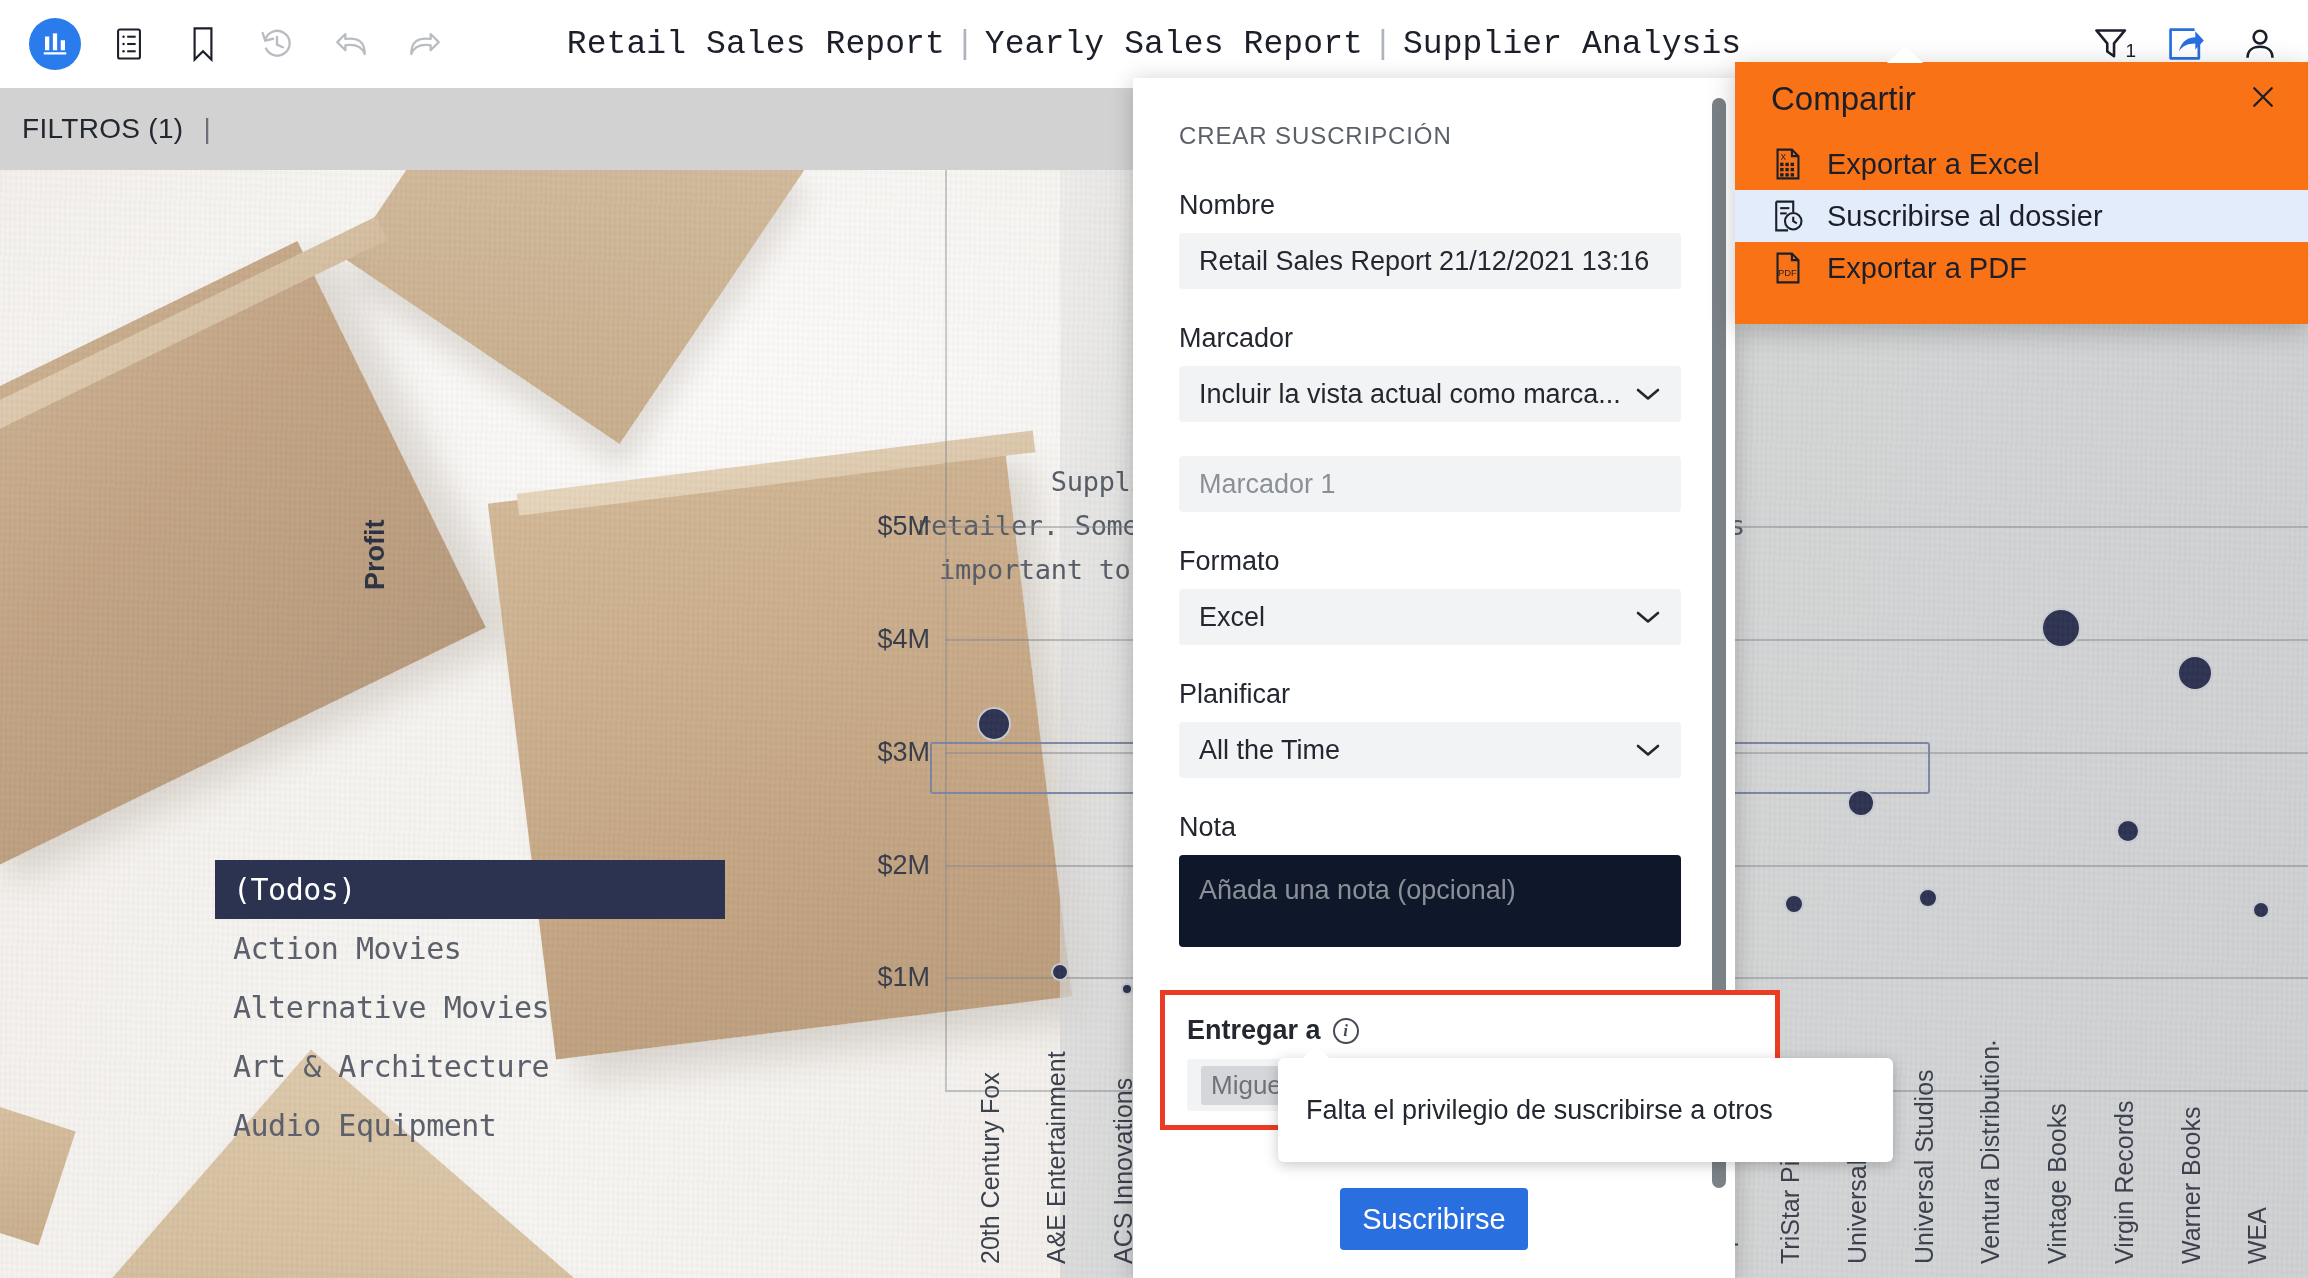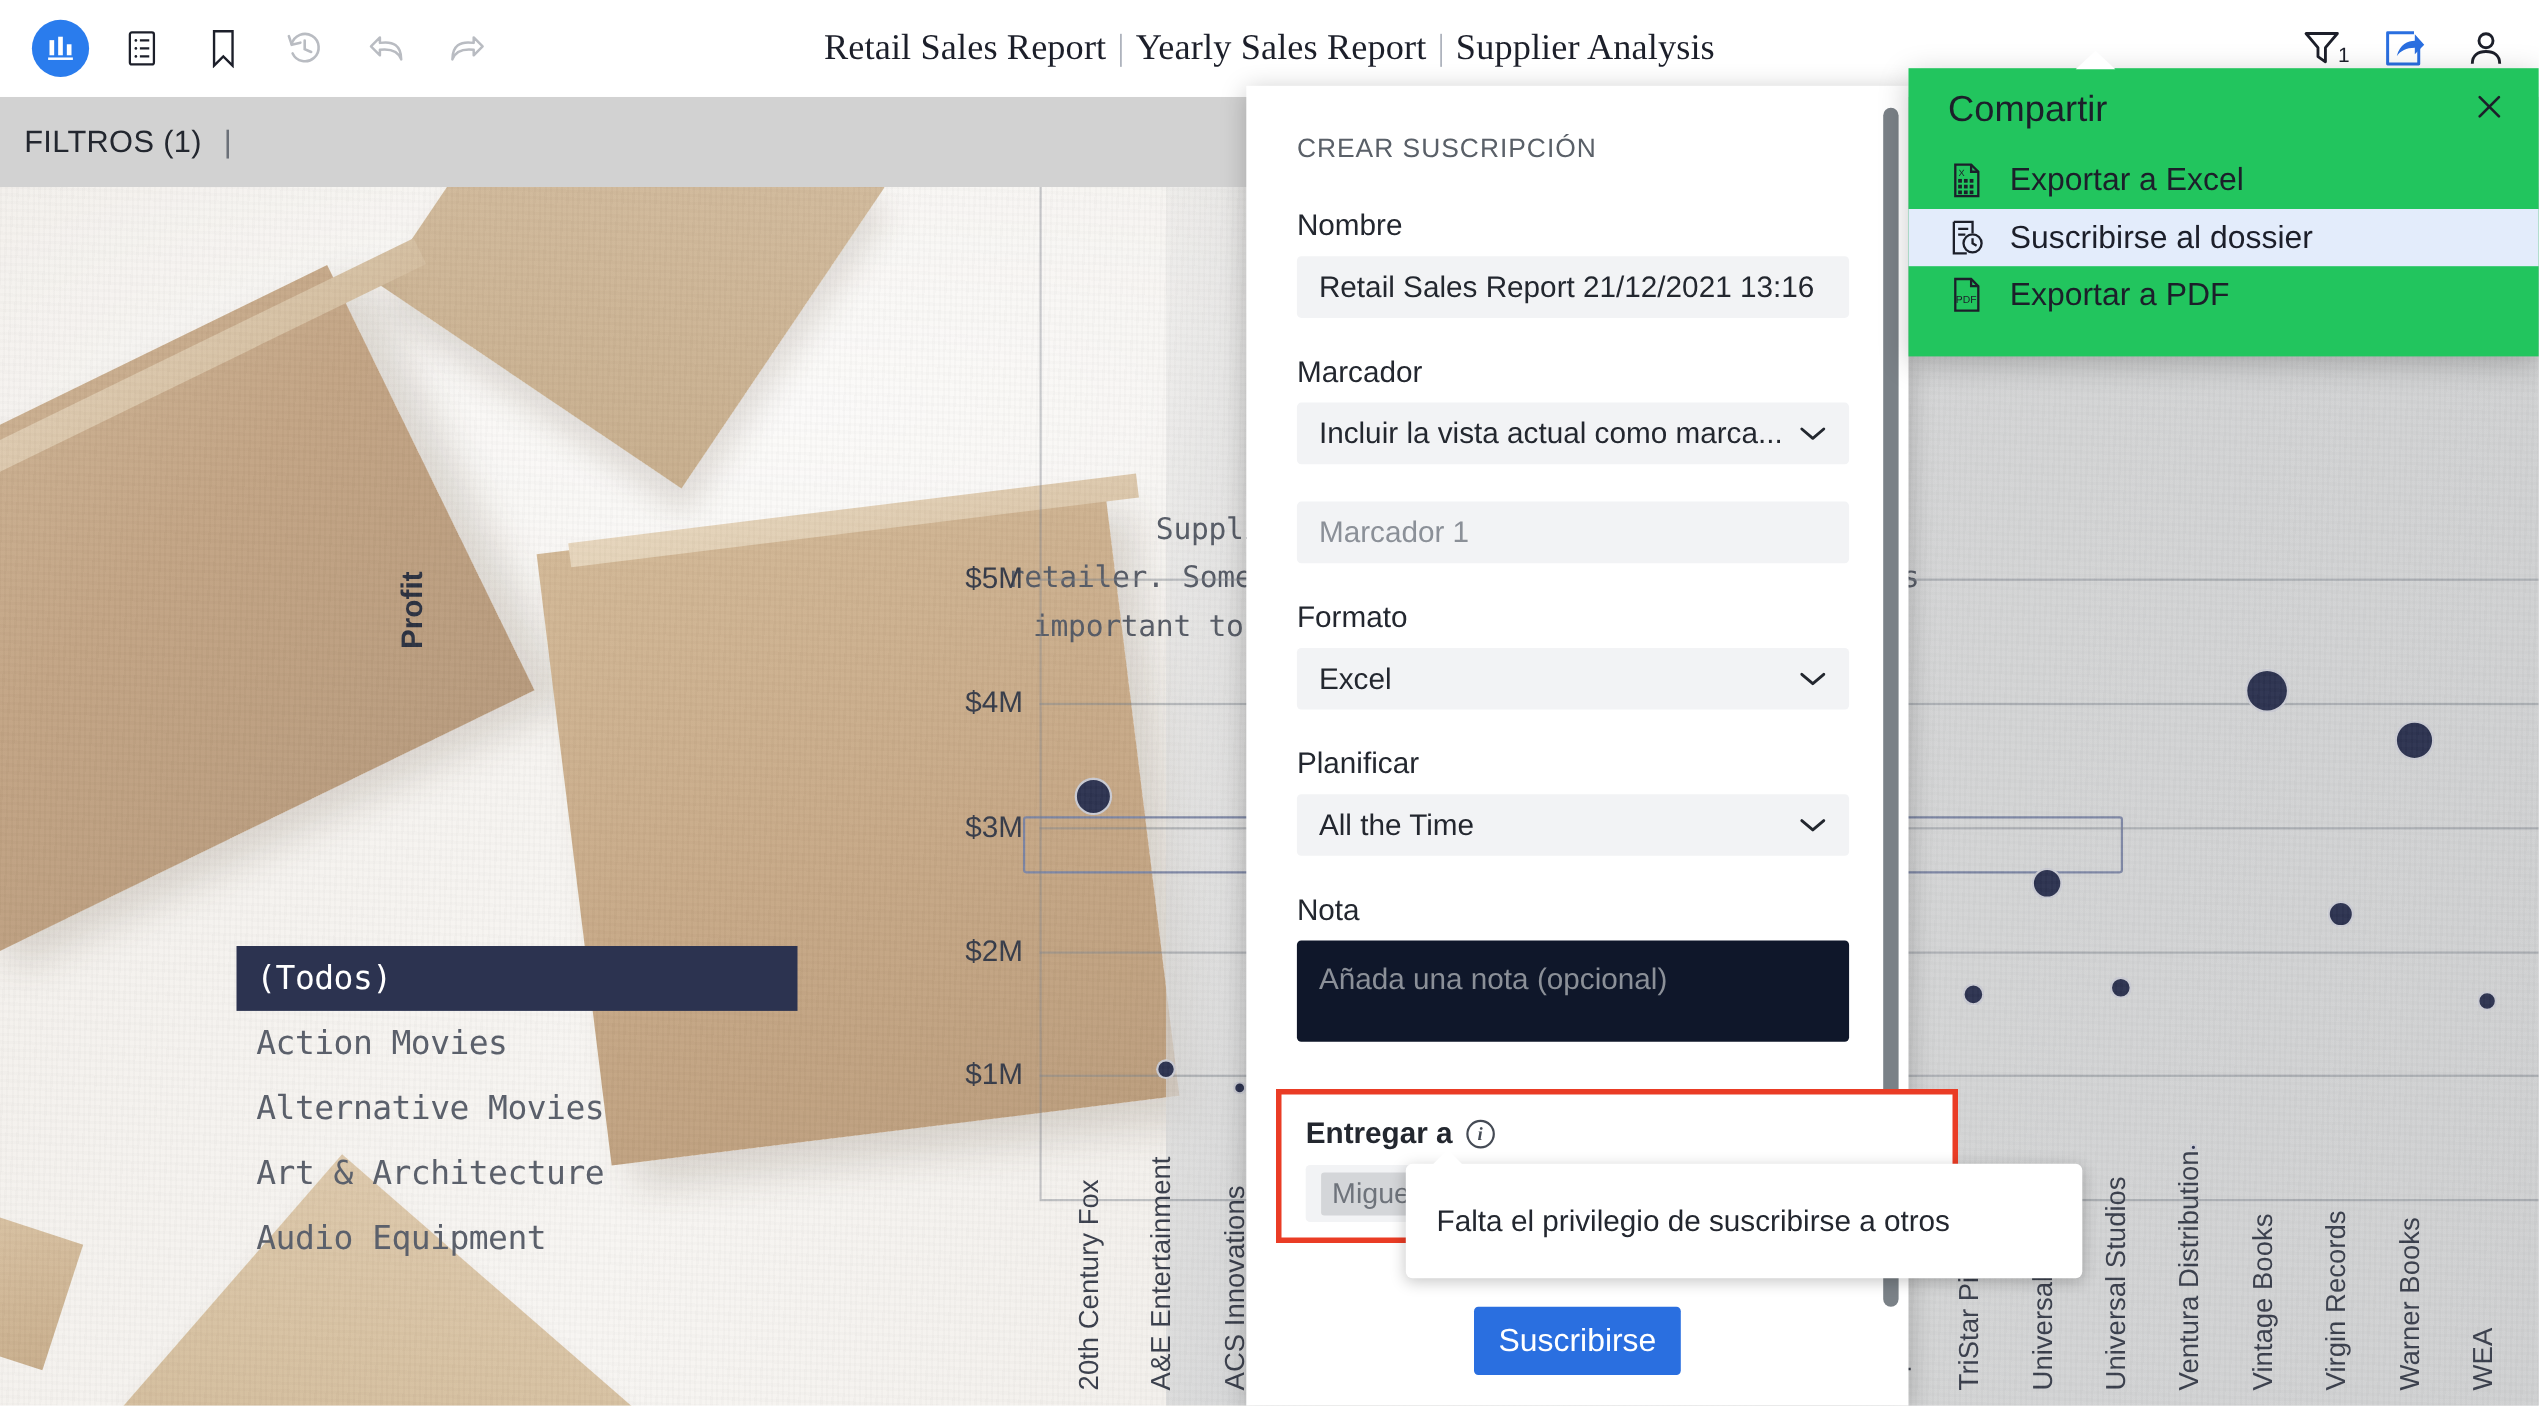--- a/index.html
+++ b/index.html
@@ -26,21 +26,21 @@
     cursor: pointer;
   }
   .logo-badge {
     width: 52px; height: 52px; border-radius: 50%; background: #2a7ced;
     display: flex; align-items: center; justify-content: center;
   }
   .topbar-title {
     position: absolute; left: 0; top: 0; width: 2308px; height: 88px;
     display: flex; align-items: center; justify-content: center;
     font-size: 33px; color: #1c1f2a; letter-spacing: .1px;
-    font-family: Liberation Serif, serif; pointer-events: none;
+    font-family: Liberation Mono, monospace; pointer-events: none;
   }
   .tt-seg { white-space: nowrap; }
   .tt-sep { color: #aeb3bd; margin: 0 10px; font-weight: 300; }
   .topbar-right {
     position: absolute; right: 20px; top: 0; height: 88px;
     display: flex; align-items: center; gap: 18px;
   }
   .tb-r-icon { width: 56px; height: 60px; display: flex; align-items: center; justify-content: center; cursor: pointer; position: relative;}
   .filter-count { font-size: 19px; color: #1c1f2a; position: absolute; right: 4px; bottom: 12px;}
 
@@ -181,21 +181,21 @@
     display:flex; align-items:center; justify-content:center;
   }
   .dialog-scroll {
     position:absolute; left: 1712px; top: 98px; width: 14px; height: 1090px;
     background: #7a8187; border-radius: 7px; z-index: 65; cursor: pointer;
   }
 
   
   .share-pop {
     position: absolute; left: 1735px; top: 62px; width: 573px; height: 262px;
-    background:#22c55e; z-index: 90; box-shadow: 0 6px 26px rgba(0,0,0,.22);
+    background:#f97316; z-index: 90; box-shadow: 0 6px 26px rgba(0,0,0,.22);
   }
   .share-pop::before {
     content:""; position:absolute; left: 152px; top: -16px;
     border-left: 18px solid transparent; border-right: 18px solid transparent;
     border-bottom: 17px solid #ffffff;
   }
   .share-title { position:absolute; left: 36px; top: 18px; font-size: 33px; color:#1c1f2a; }
   .share-close { position:absolute; right: 24px; top: 14px; width: 42px; height: 42px;
                  display:flex; align-items:center; justify-content:center; cursor:pointer; }
   .share-item { display:flex; align-items:center; gap: 22px; height: 52px; padding-left: 36px;

